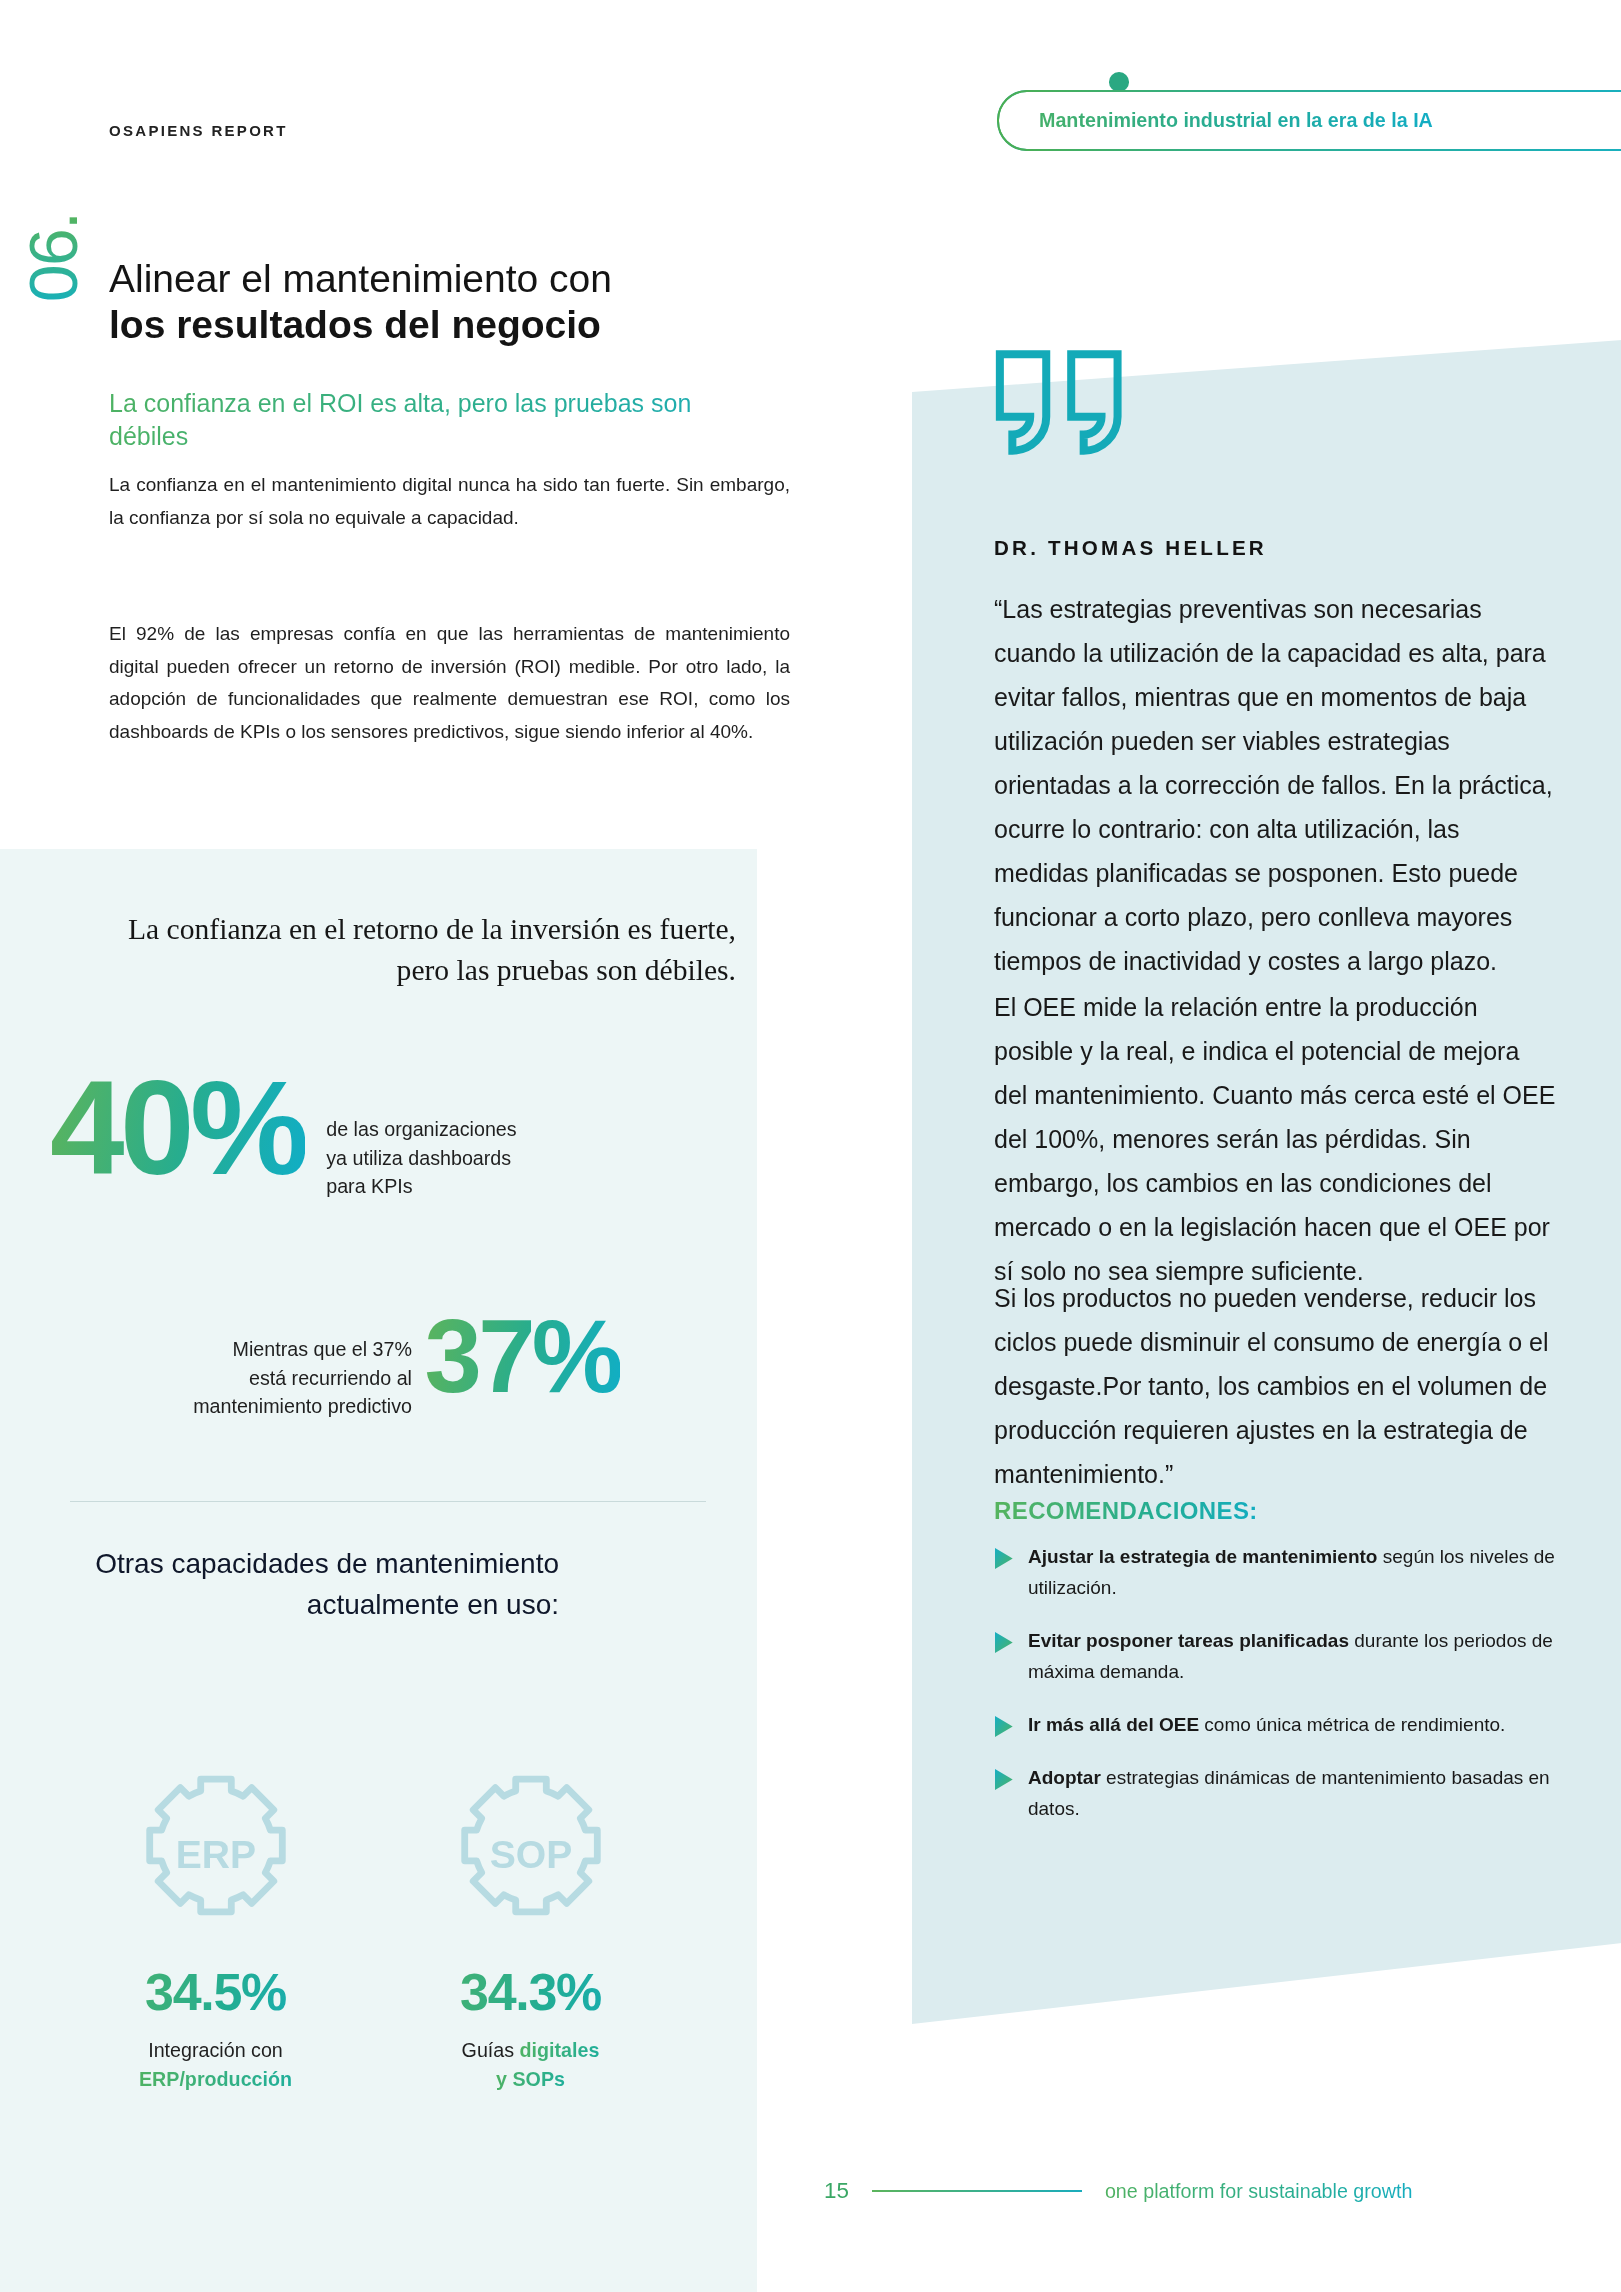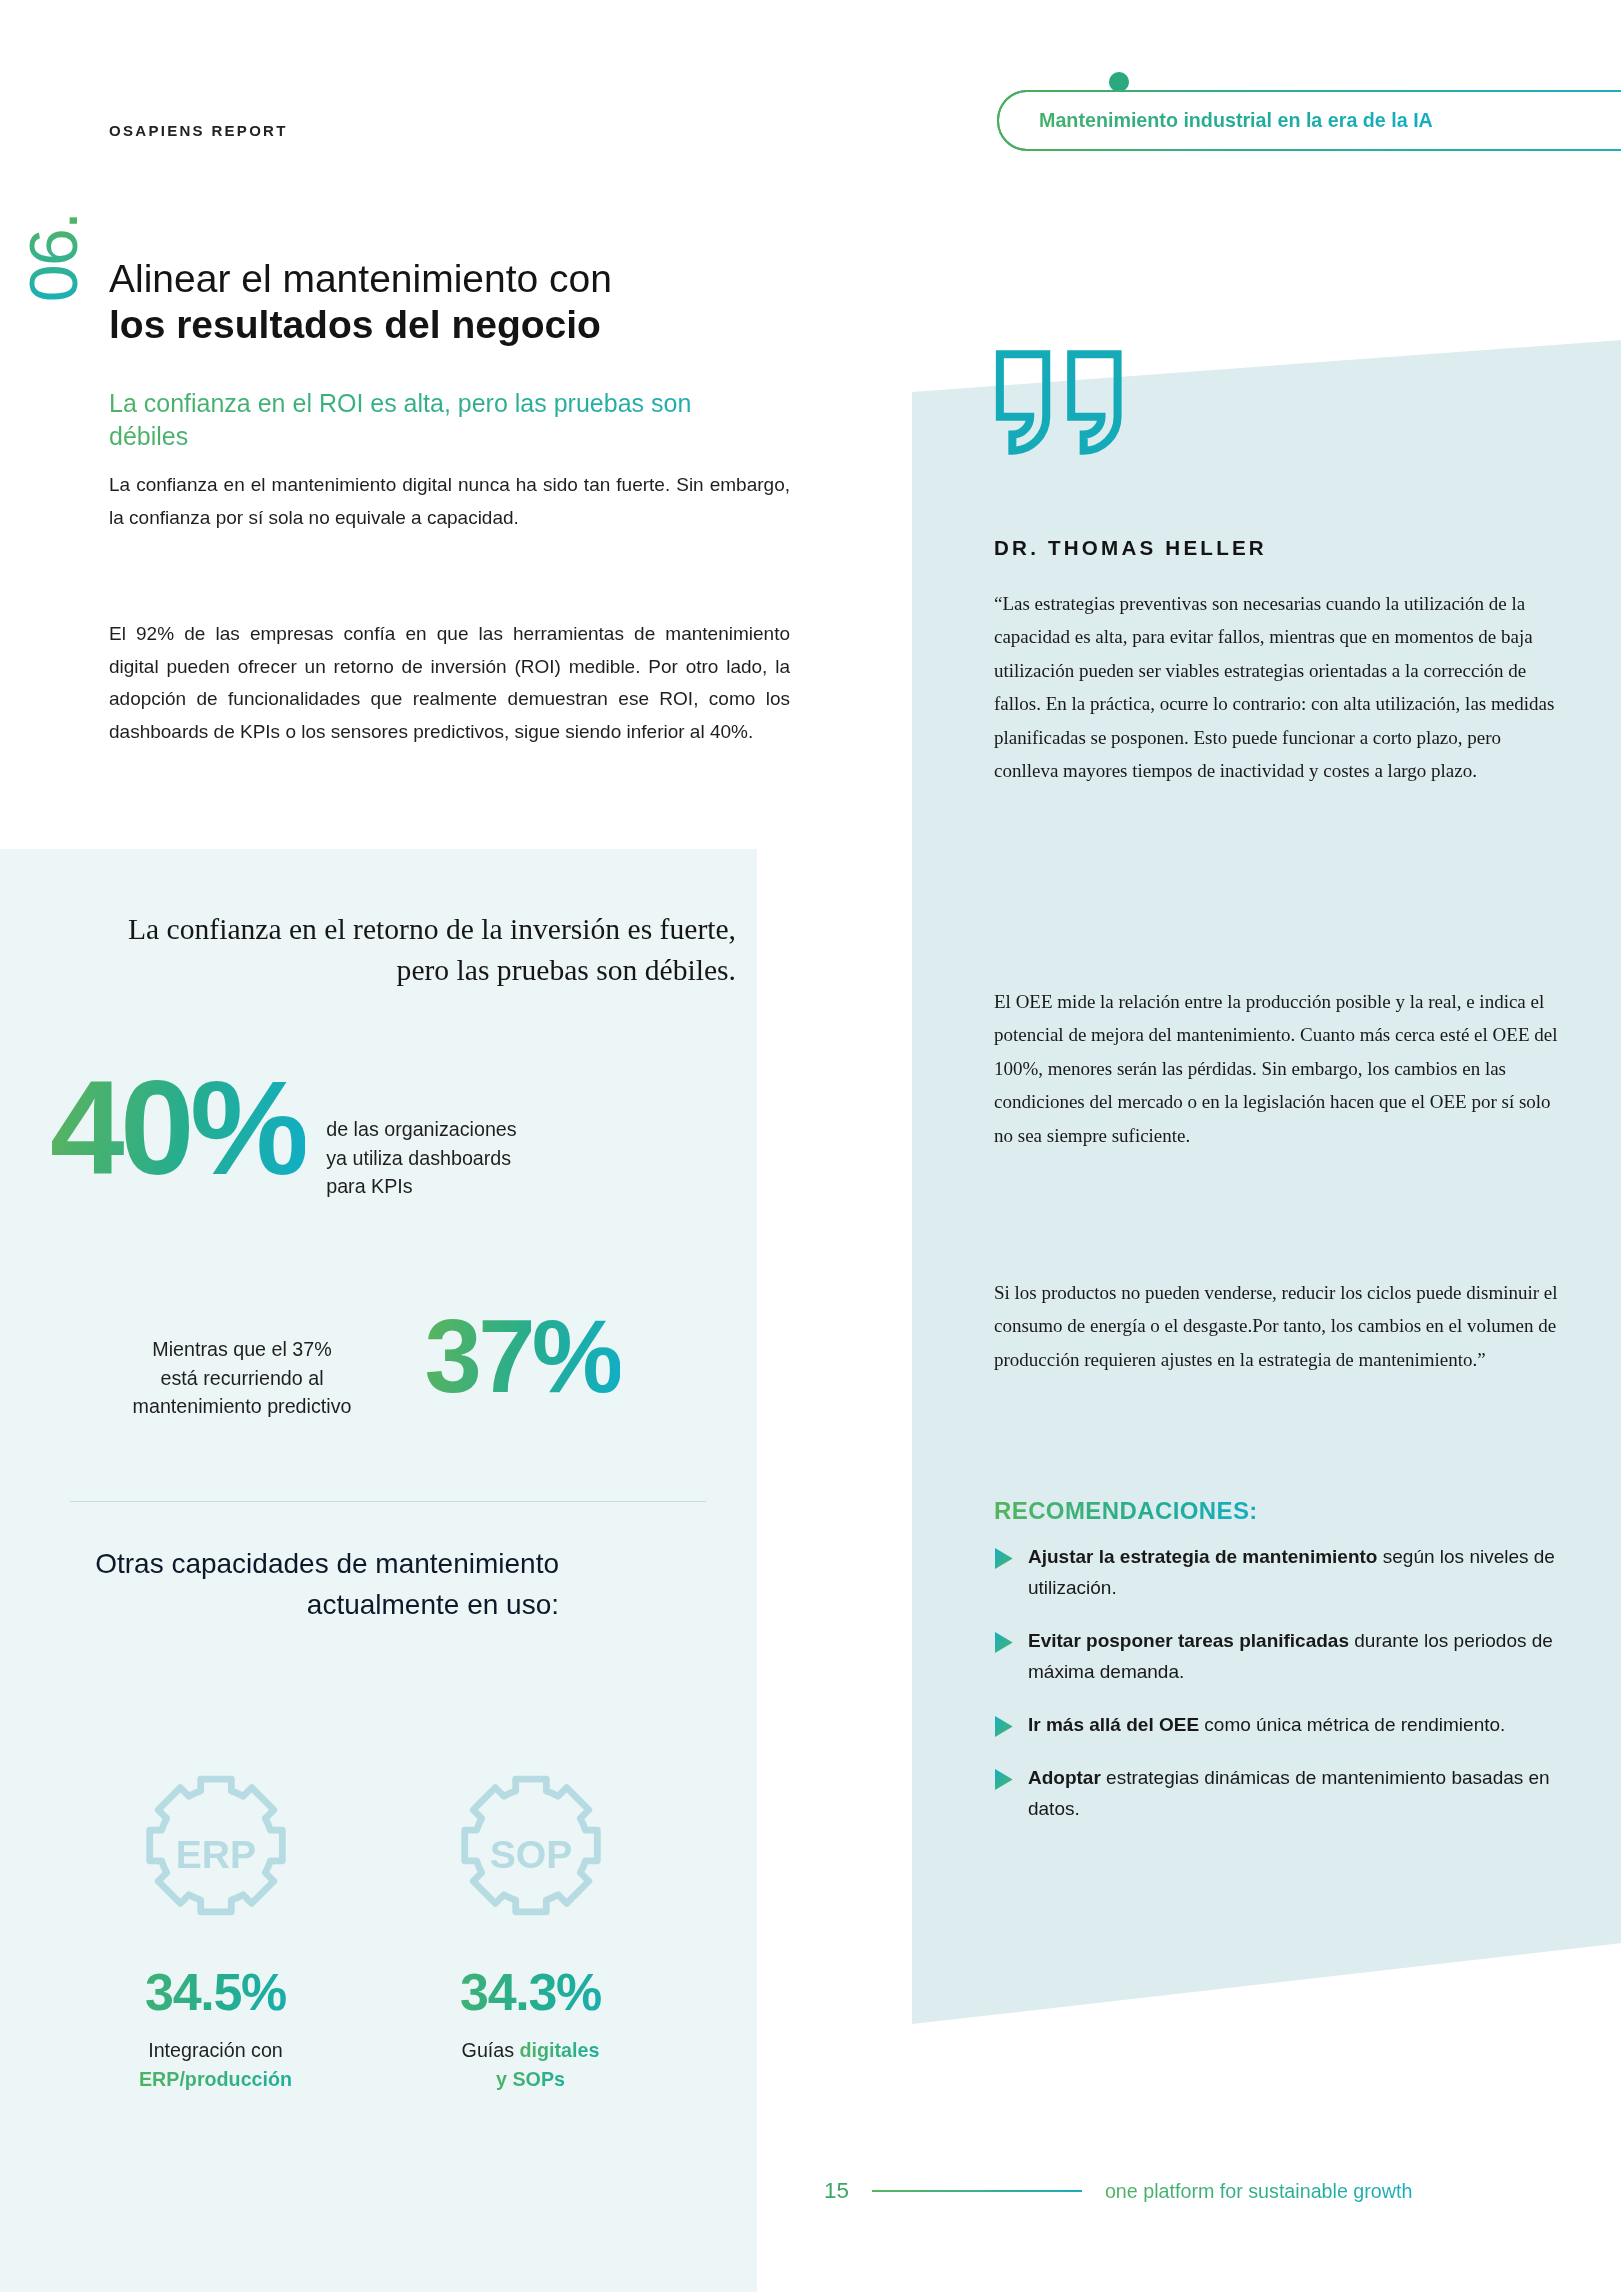--- a/index.html
+++ b/index.html
@@ -95,21 +95,21 @@
   .big-40{
     font-size:134px; font-weight:700; line-height:0.92; letter-spacing:-4.5px;
     background:linear-gradient(100deg,#5cb45c 0%,#27ad8e 52%,#10aec6 100%);
     -webkit-background-clip:text; background-clip:text; color:transparent;
   }
   .stat-40-label{
     font-size:19.7px; line-height:1.45; color:#1f1f1f; margin-left:21.5px; margin-top:49px;
   }
   .stat-37-wrap{ position:absolute; left:72px; top:1308px; display:flex; align-items:flex-start; }
   .stat-37-label{
-    font-size:19.7px; line-height:1.45; color:#1f1f1f; text-align:center;
+    font-size:19.7px; line-height:1.45; color:#1f1f1f; text-align:right;
     width:340px; margin-top:27px;
   }
   .big-37{
     font-size:103px; font-weight:700; line-height:0.95; letter-spacing:-3.6px; margin-left:12.5px;
     background:linear-gradient(100deg,#5cb45c 0%,#27ad8e 52%,#10aec6 100%);
     -webkit-background-clip:text; background-clip:text; color:transparent;
   }
   .divider{
     position:absolute; left:70px; top:1501px; width:636px; height:0.9px; background:#c9dadb;
   }
@@ -135,21 +135,21 @@
   }
 
   
   .quote-mark{ position:absolute; left:994px; top:349px; }
   .author{
     position:absolute; left:994px; top:536px;
     font-size:20.6px; font-weight:700; letter-spacing:3.2px; color:#141414;
   }
   .quote-p{
     position:absolute; left:994px; width:564px;
-    font-size:19px; line-height:1.76; color:#191919;font-family:Liberation Serif, serif;
+    font-size:25px; line-height:1.76; color:#191919;
   }
   #q1{ top:587px; }
   #q2{ top:985px; }
   #q3{ top:1276px; }
 
   .rec-title{
     position:absolute; left:994px; top:1497px;
     font-size:24px; font-weight:700; letter-spacing:0.4px;
     background:linear-gradient(100deg,#57b45d 0%,#24ad92 60%,#12adc2 100%);
     -webkit-background-clip:text; background-clip:text; color:transparent;

